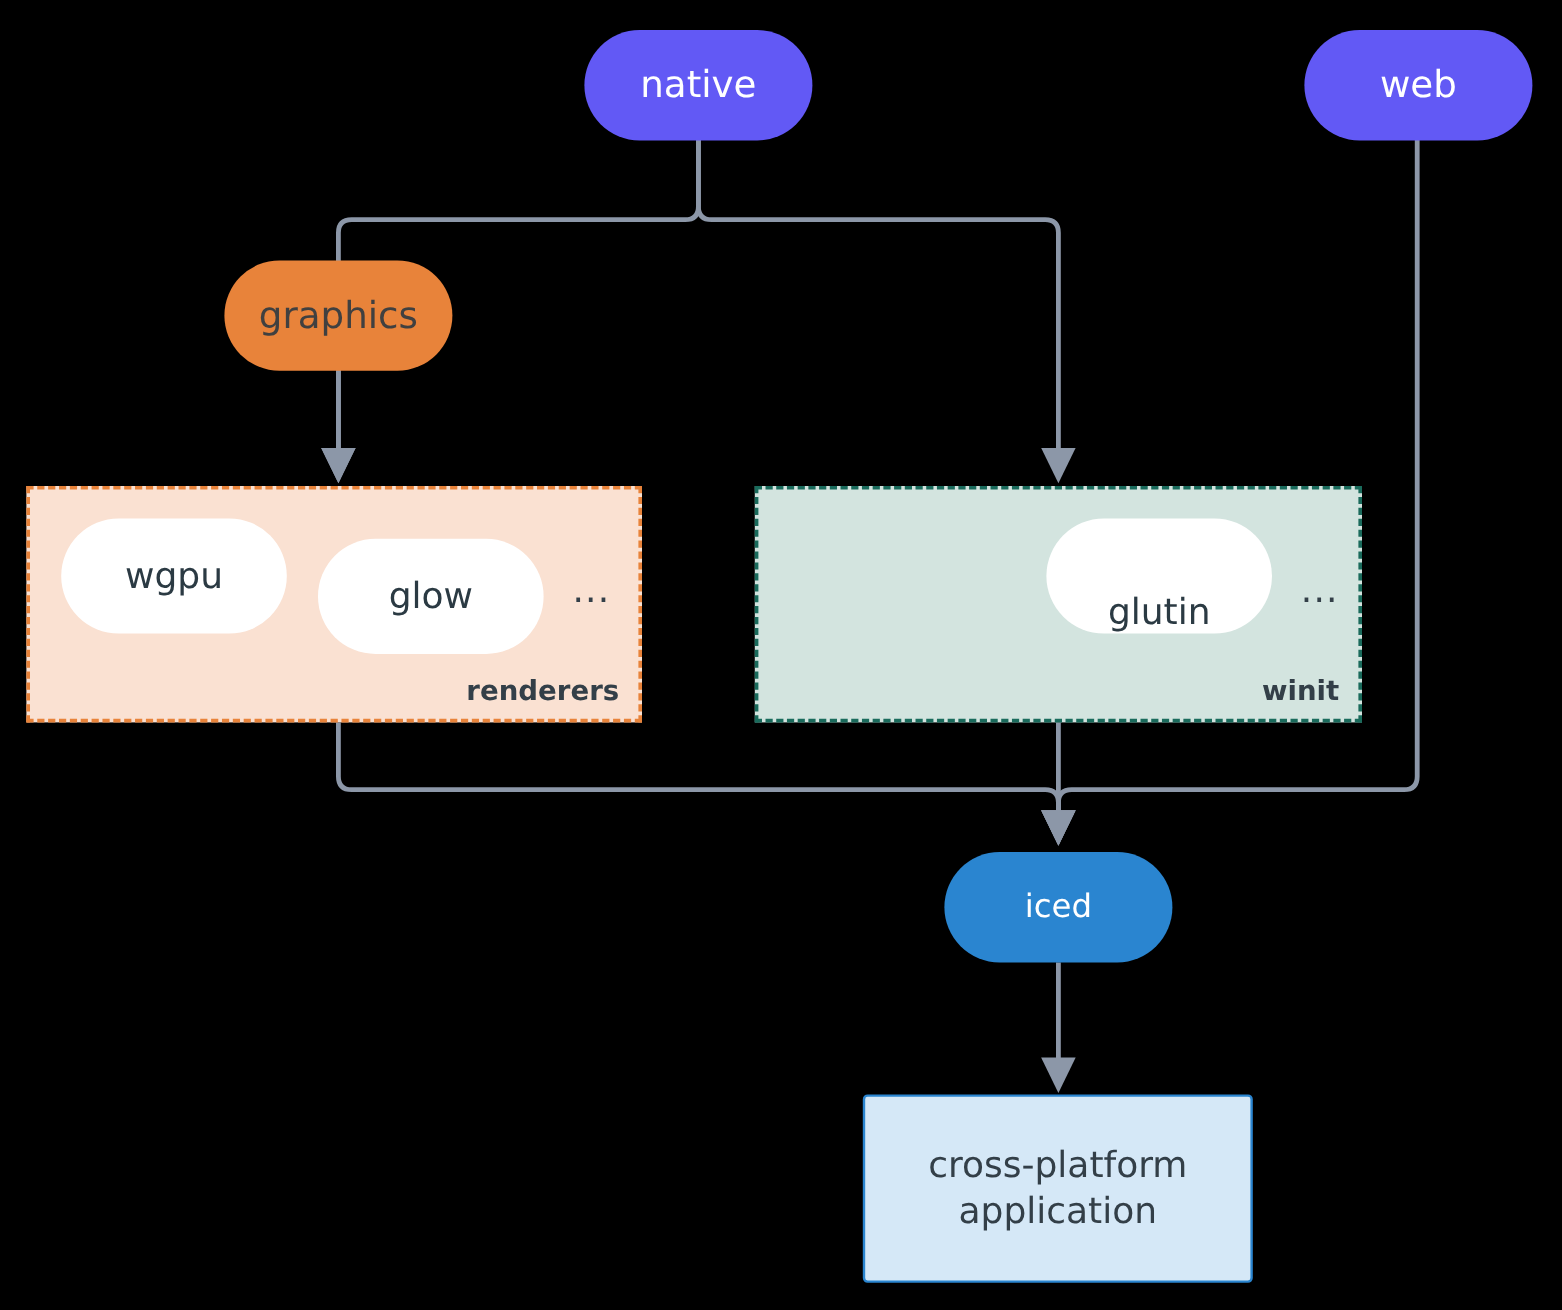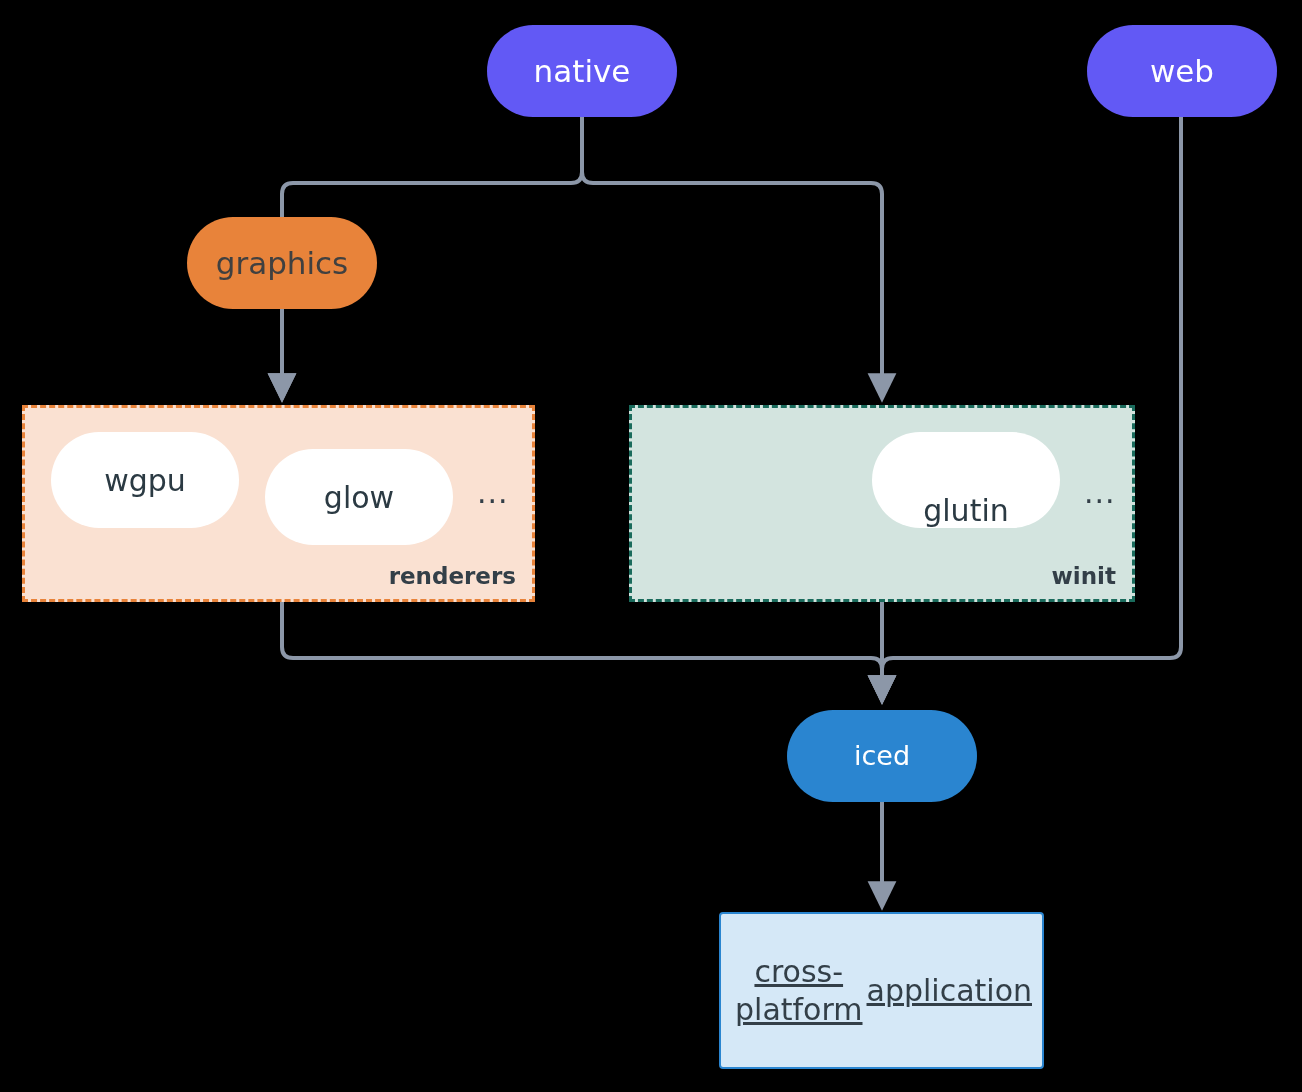--- a/index.html
+++ b/index.html
@@ -55,23 +55,22 @@
     background: #2a85d0;
     color: #ffffff;
     font-size: 27px;
   }
   .node-app {
     background: #d5e8f7;
     border: 2px solid #2a85d0;
     border-radius: 4px;
     color: #333f48;
     font-size: 30px;
-    flex-direction: row;
+    flex-direction: column;
     padding: 0 10px;
-    text-decoration: underline;
   }
   .node-app .app-line { display: block; }
 
   
   .group {
     position: absolute;
     box-sizing: border-box;
   }
   .group-renderers {
     background: #fae1d2;

